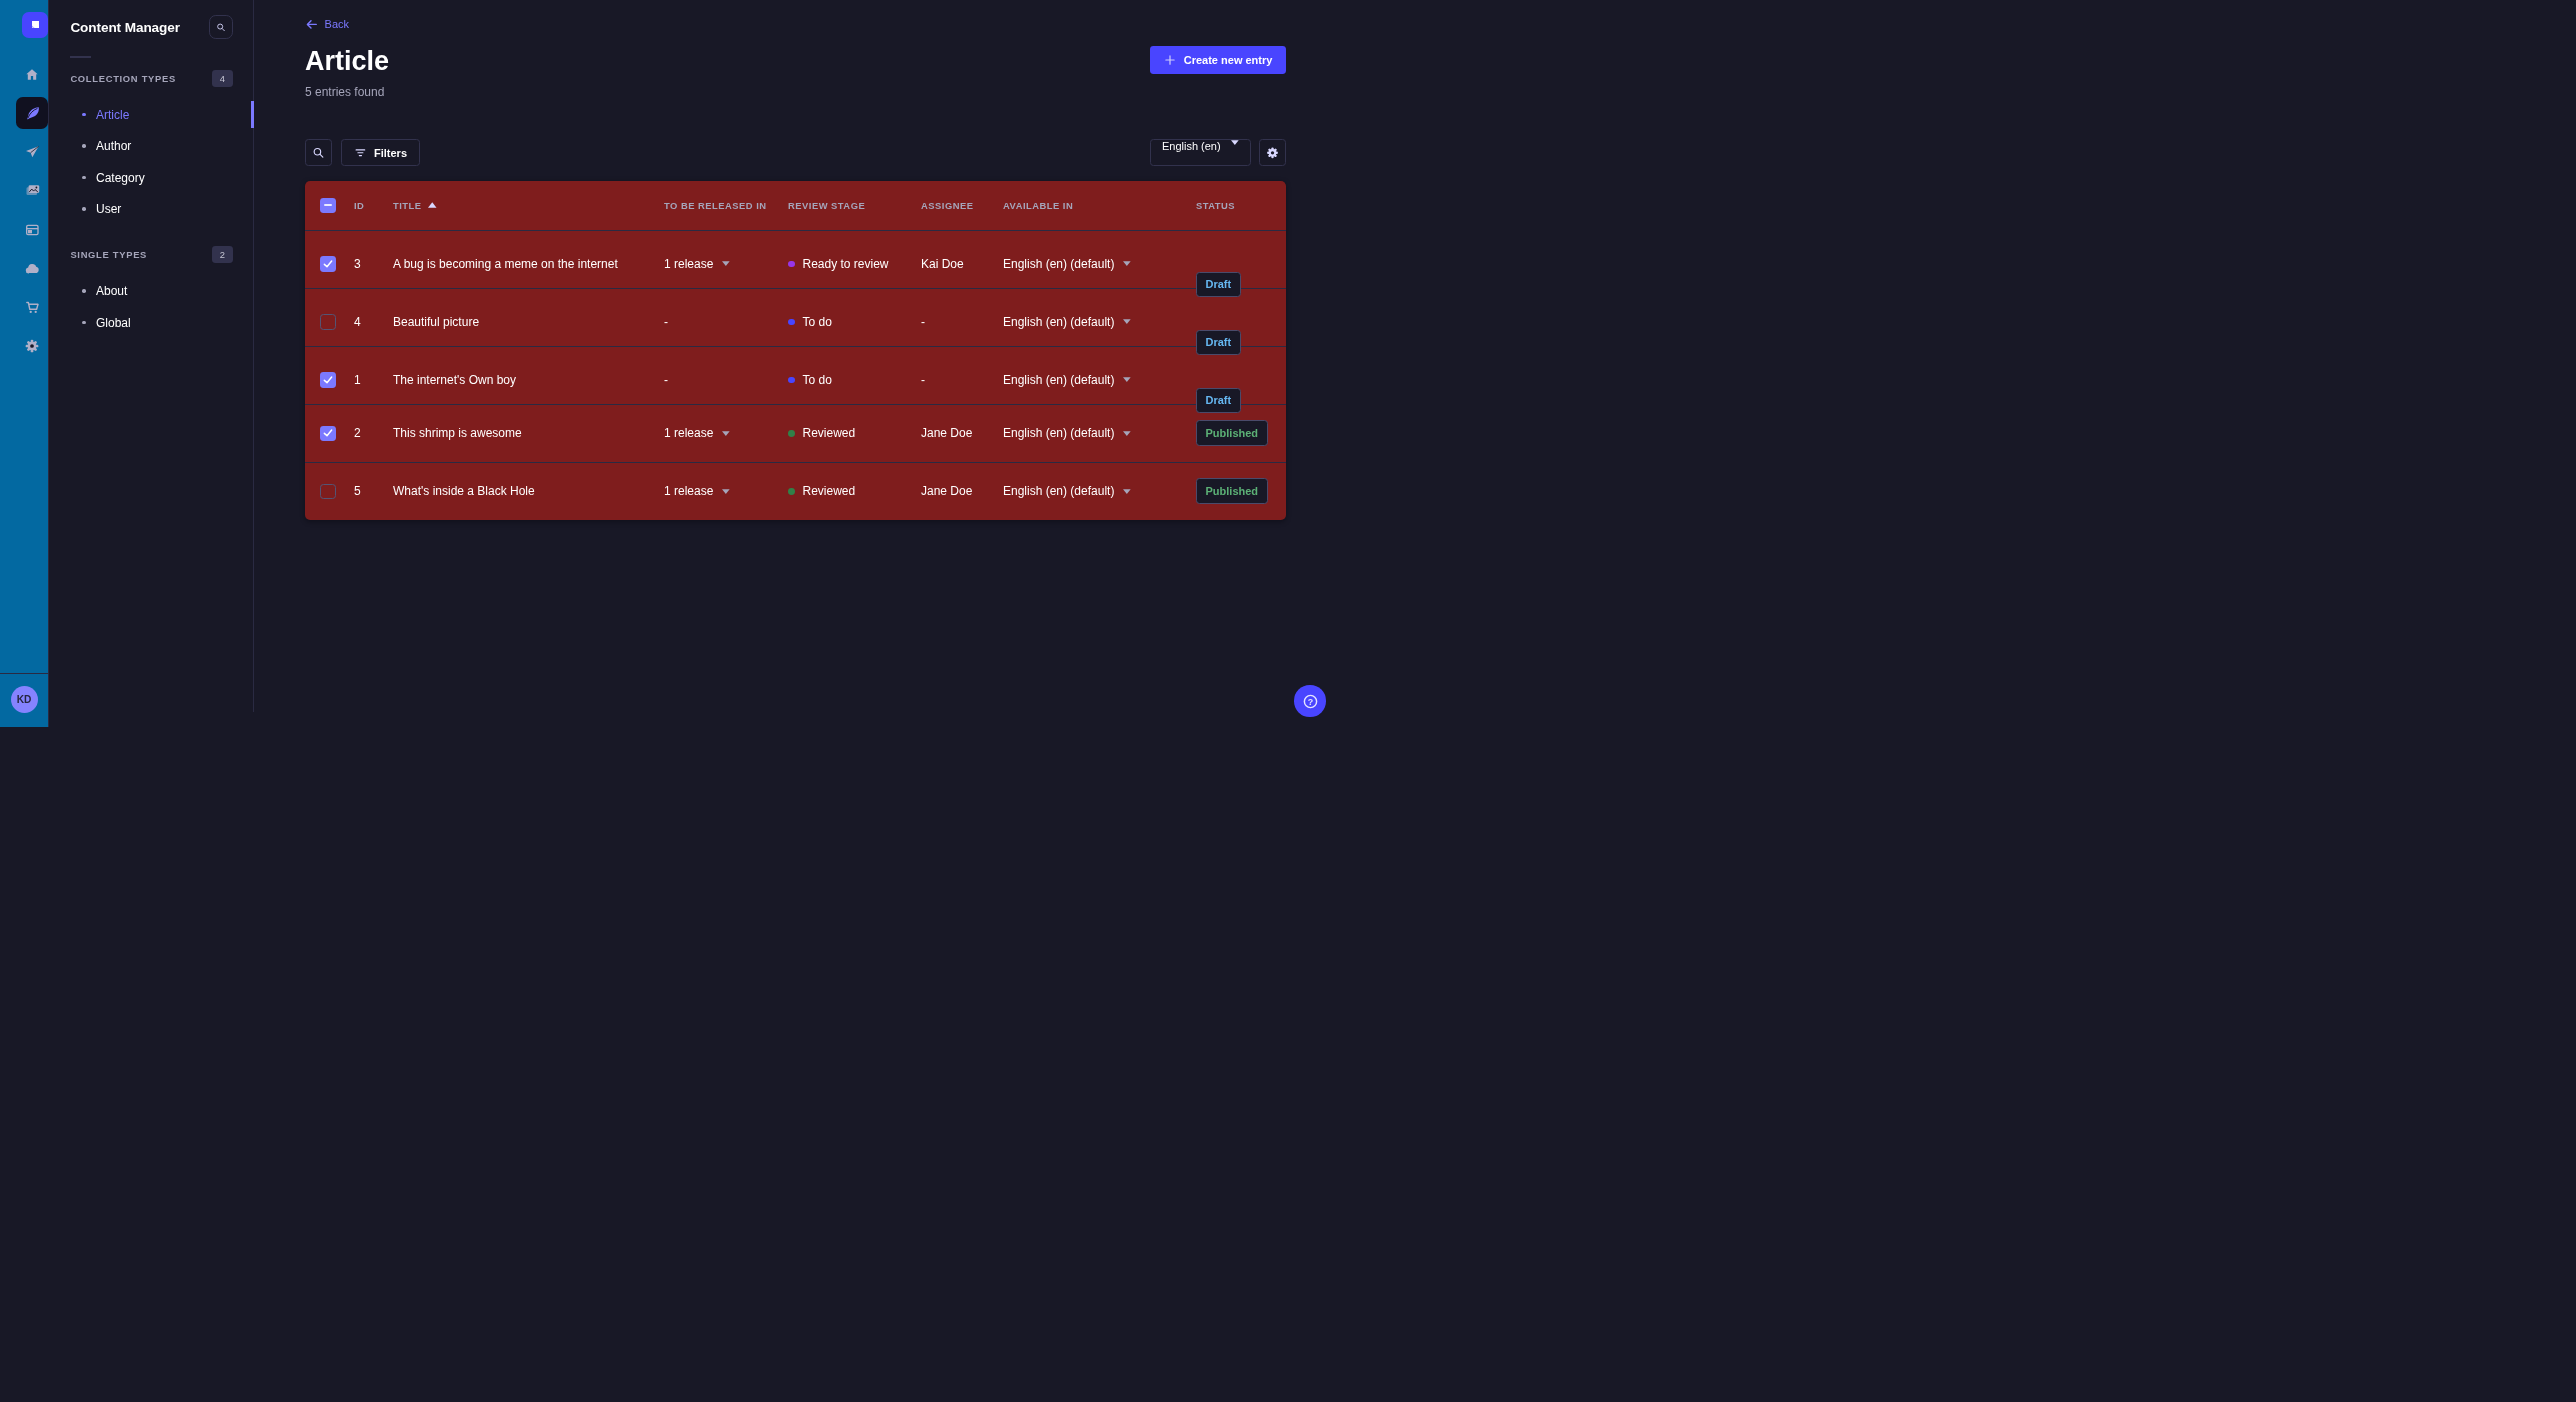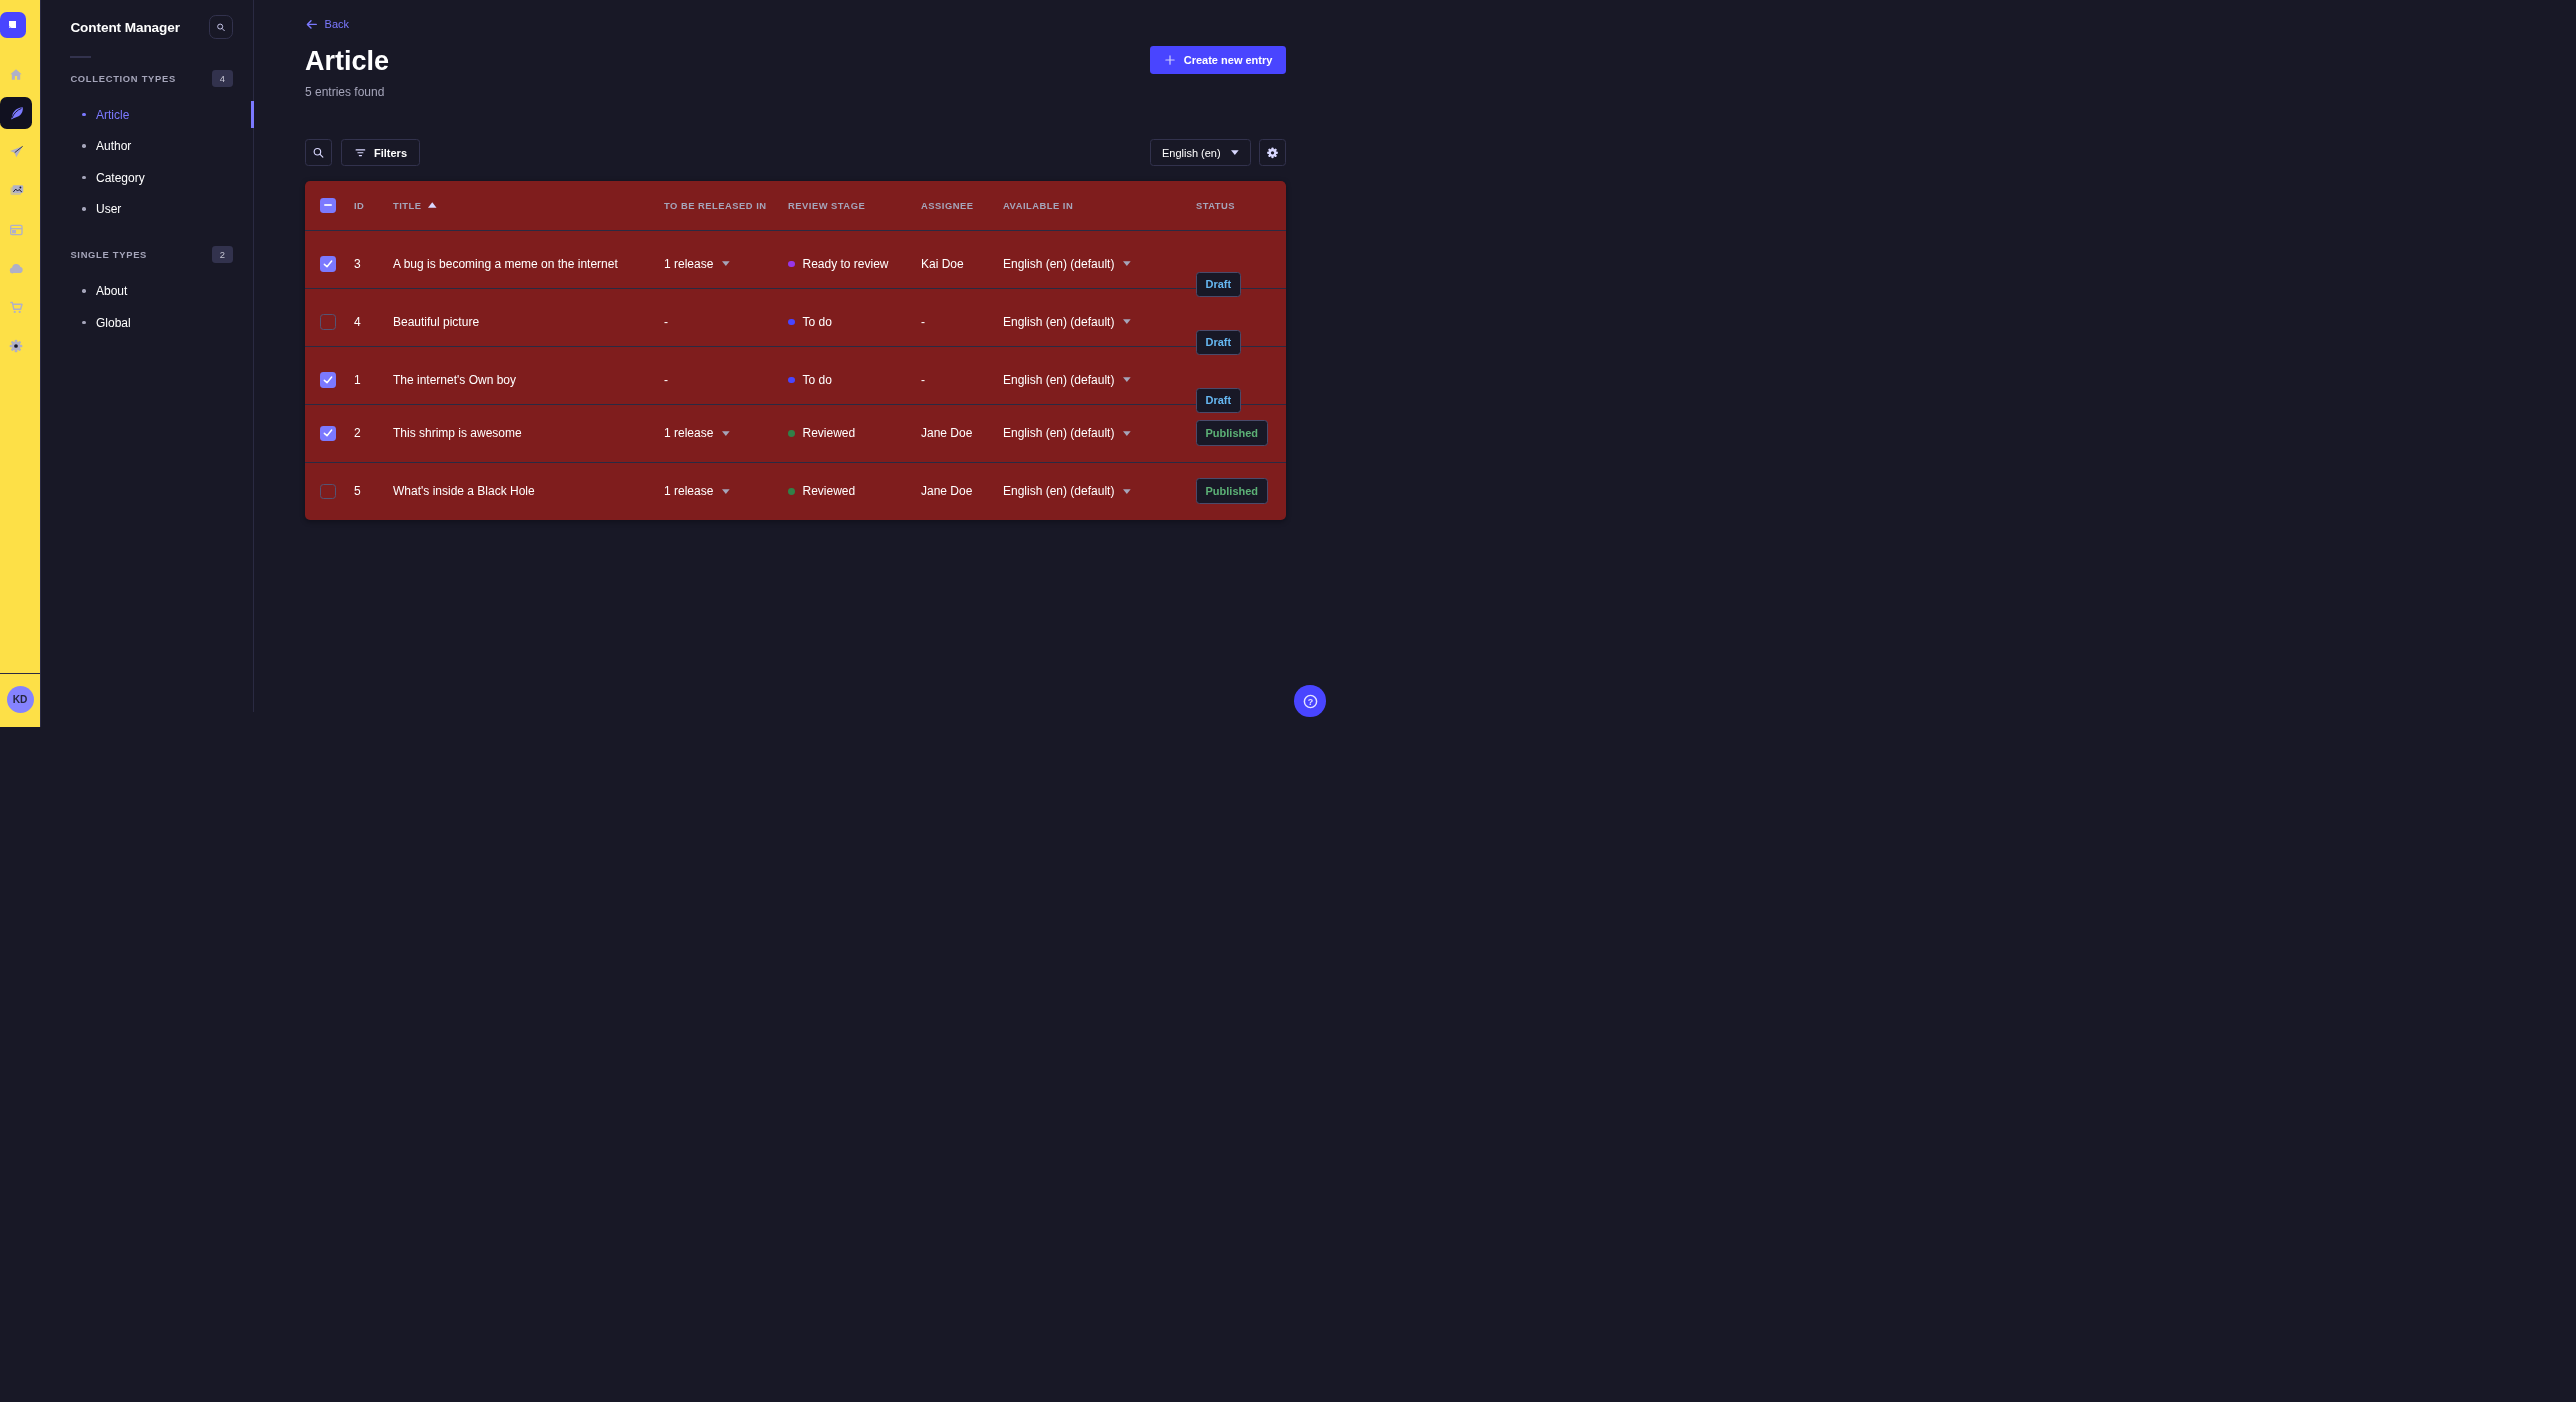--- a/index.html
+++ b/index.html
@@ -6,23 +6,23 @@
   html,body { margin:0; padding:0; }
   body {
     width:1336px; height:727px; position:relative; overflow:hidden;
     background:#181826; color:#fff;
     font-family:"Liberation Sans", sans-serif;
     -webkit-font-smoothing:antialiased;
   }
   button { font-family:inherit; cursor:pointer; }
 
   
-  .rail { position:absolute; left:0; top:0; bottom:0; width:41px;
-    background:#fde047; border-right:0.9px solid #2a2a42;
-    display:flex; flex-direction:column; align-items:flex-start; }
+  .rail { position:absolute; left:0; top:0; bottom:0; width:49px;
+    background:#0369a1; border-right:0.9px solid #2a2a42;
+    display:flex; flex-direction:column; align-items:flex-end; }
   .logo { width:25.6px; height:25.6px; border-radius:6.8px; background:#4945ff;
     margin-top:12px; display:flex; align-items:center; justify-content:center; flex:none; cursor:pointer; }
   .rail-icons { margin-top:21px; display:flex; flex-direction:column; gap:6.8px; align-items:center; }
   .rail-btn { width:32px; height:32px; border-radius:6.8px; border:none; background:transparent;
     display:flex; align-items:center; justify-content:center; padding:0; }
   .rail-btn.active { background:#111120; }
   .rail-bottom { margin-top:auto; width:100%; border-top:0.9px solid #2a2a42;
     display:flex; justify-content:center; padding:12.8px 0 13.6px; }
   .avatar { width:27px; height:27px; border-radius:50%; background:#8583ff; color:#262640;
     font-size:10.2px; font-weight:bold; display:flex; align-items:center; justify-content:center; cursor:pointer; }
@@ -64,21 +64,21 @@
 
   .toolbar-row { margin-top:40px; display:flex; justify-content:space-between; align-items:center; }
   .tb-group { display:flex; align-items:center; gap:8.5px; }
   .icon-btn { width:27px; height:27px; border-radius:3.4px; border:0.9px solid #32324d;
     background:transparent; display:flex; align-items:center; justify-content:center; }
   .filters-btn { height:27px; padding:0 12px; border-radius:3.4px; border:0.9px solid #32324d;
     background:transparent; color:#fff; font-size:11px; font-weight:600;
     display:flex; align-items:center; gap:7.7px;justify-content:flex-end; }
   .locale-select { height:27px; padding:0 11px; border-radius:3.4px; border:0.9px solid #32324d;
     background:transparent; color:#fff; font-size:11px;
-    display:flex; align-items:center; gap:10.2px; }
+    display:flex; gap:10.2px; }
 
   .selection-row { margin-top:15.3px; display:flex; align-items:center; gap:7.7px; }
   .selection-text { font-size:12px; color:#a5a5ba; margin-right:4.3px; }
   .action-btn { height:27px; padding:0 13.6px; border:0.9px solid #4a4a6a; border-radius:3.4px;
     background:transparent; color:#fff; font-size:11px; font-weight:600; }
   .action-btn.danger { color:#ee5e52; }
 
   
   .table-card { margin-top:14.5px; background:#7f1d1d; border-radius:5.1px; overflow:hidden;
     box-shadow:0 1.7px 5.1px rgba(3,3,10,0.35); }

